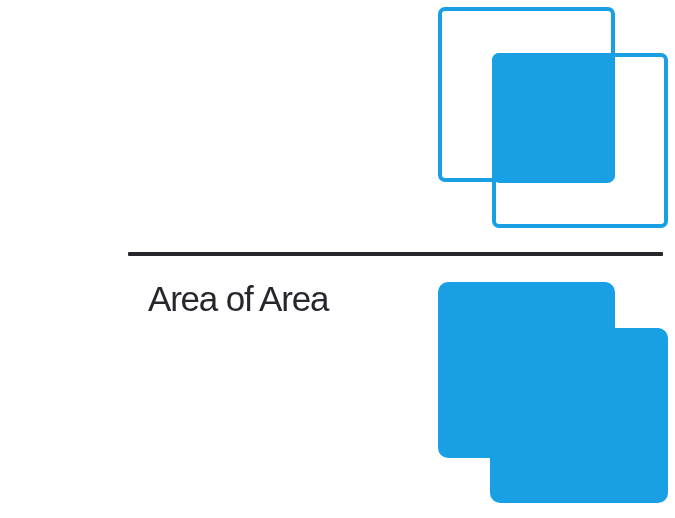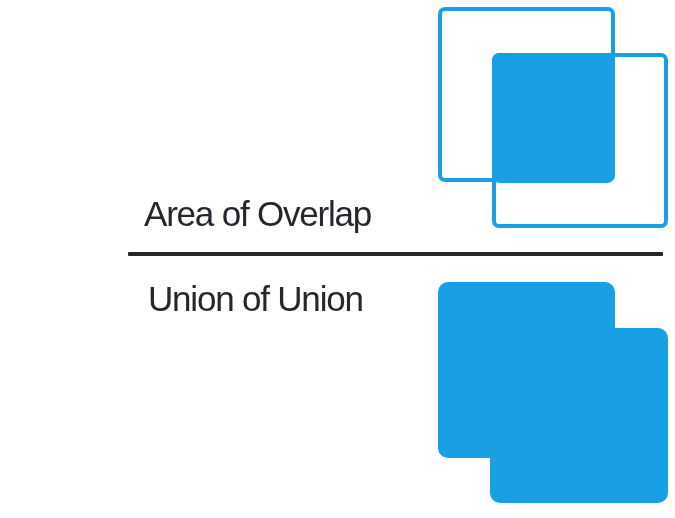--- a/index.html
+++ b/index.html
@@ -61,25 +61,24 @@
   }
   .union-a { left: 438px; top: 282px; width: 177px; height: 176px; }
   .union-b { left: 490px; top: 328px; width: 178px; height: 175px; }
 </style>
 </head>
 <body>
 
 <div class="canvas">
 
 
-  <span class="txt numerator">Area of Overlap</span>
 
   <div class="frac-line"></div>
 
-  <span class="txt denominator">Union of Union</span>
+  <span class="txt denominator">Area of Area</span>
 
   <div>
     <div class="box-outline box1"></div>
     <div class="box-outline box2"></div>
     <div class="overlap-fill"></div>
   </div>
 
   <div>
     <div class="union-box union-a"></div>
     <div class="union-box union-b"></div>

